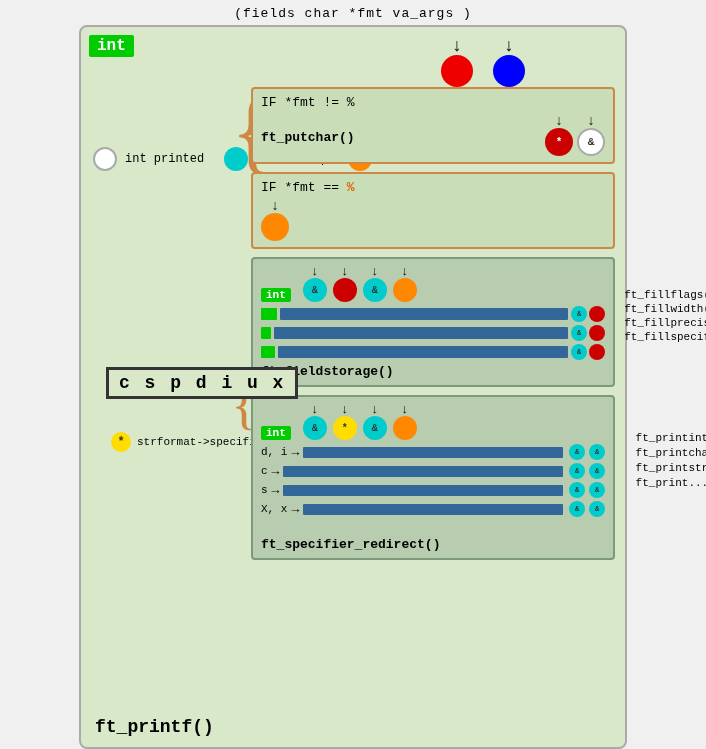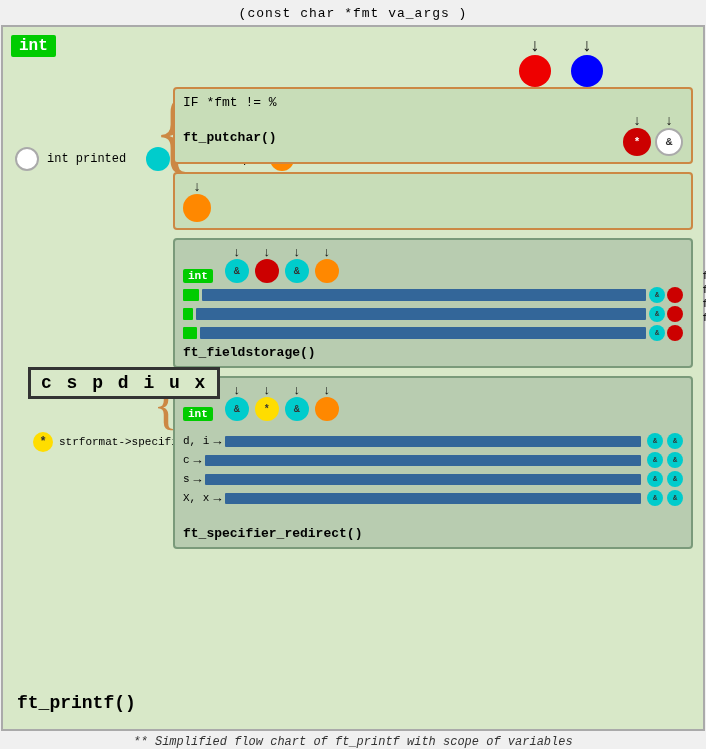--- a/index.html
+++ b/index.html
@@ -20,24 +20,24 @@
     .top-label {
       font-size: 13px;
       font-family: 'Courier New', monospace;
       margin-top: 6px;
       margin-bottom: 4px;
       text-align: center;
       letter-spacing: 1px;
     }
     .diagram-wrapper {
       position: relative;
-      width: 704px;
+      width: 548px;
       background: #d8e8c8;
       border: 2px solid #aaa;
-      border-radius: 0;
+      border-radius: 8px;
       padding: 8px 10px 8px 10px;
       flex: 1;
     }
     
     .int-badge {
       position: absolute;
       top: 8px;
       left: 8px;
       background: #00cc00;
       color: white;
@@ -186,21 +186,21 @@
       border: 2px solid #7a9a7a;
       border-radius: 4px;
       background: #b8ccb0;
       padding: 6px 8px;
       position: relative;
     }
     .redirect-rows {
       display: flex;
       flex-direction: column;
       gap: 3px;
-      margin: 12px 0;
+      margin: 4px 0;
     }
     .redirect-row {
       display: flex;
       align-items: center;
       gap: 4px;
       font-size: 11px;
       font-family: 'Courier New', monospace;
     }
     .arrow-right {
       display: inline-block;
@@ -231,21 +231,21 @@
       font-size: 18px;
       line-height: 1;
       color: #111;
     }
   </style>
 </head>
 <body>
 
 <div class="main-container">
 
-  <div class="top-label">(const char *fmt   va_args )</div>
+  <div class="top-label">(fields char *fmt   va_args )</div>
 
   <div class="diagram-wrapper">
 
     <div class="int-badge">int</div>
 
     <div style="position:absolute; top:10px; right:100px; display:flex; gap:20px; flex-direction:column; align-items:center;">
       <div style="display:flex; gap:20px; align-items:flex-end;">
         <div style="display:flex;flex-direction:column;align-items:center;">
           <div class="down-arr">↓</div>
           <div class="circle circle-red sz32"></div>
@@ -289,20 +289,23 @@
             </div>
             <div style="display:flex;flex-direction:column;align-items:center;">
               <div class="down-arr" style="font-size:14px;">↓</div>
               <div class="circle circle-white sz28" style="color:#333; border:2px solid #aaa;">&amp;</div>
             </div>
           </div>
         </div>
       </div>
 
       <div class="if-block" style="margin-bottom:8px;">
+        <div class="if-label">
+          <span>IF *fmt == </span><span style="color:#dd6600;font-weight:bold;">%</span>
+        </div>
         <div class="func-row">
           <div style="display:flex;flex-direction:column;align-items:center;">
             <div class="down-arr" style="font-size:14px;">↓</div>
             <div class="circle circle-orange sz28"></div>
           </div>
         </div>
       </div>
 
       <div class="fieldstorage-block" style="margin-bottom:8px; position:relative;">
 
@@ -434,18 +437,17 @@
         <div class="right-labels2" style="right:-115px; top:35px;">
           <div>ft_printint()</div>
           <div>ft_printchar()</div>
           <div>ft_printstr()</div>
           <div>ft_print...()</div>
         </div>
       </div>
 
     </div>
 
-    <div style="position:absolute; bottom:16px; left:14px; font-size:18px; font-weight:bold; font-family:'Courier New',monospace;">ft_printf()</div>
+    <div style="position:absolute; bottom:10px; left:14px; font-size:18px; font-weight:bold; font-family:'Courier New',monospace;">ft_printf()</div>
 
   </div>
 
-  <div class="bottom-caption">** Simplified flow chart of ft_printf with scope of variables</div>
 </div>
 
 </body></html>

